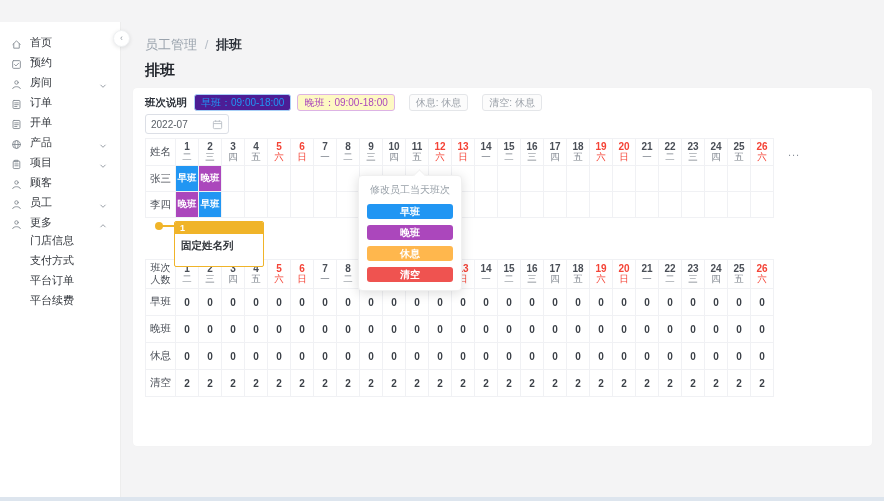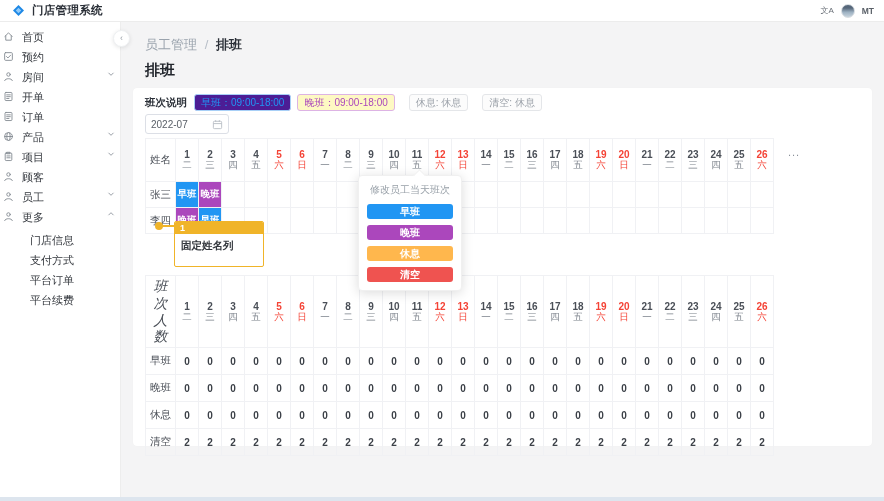--- a/index.html
+++ b/index.html
@@ -13,21 +13,21 @@
   .logo{width:13px;height:13px;margin-left:2px;display:inline-flex;}
   .app-title{font-size:11.5px;font-weight:700;color:#2b3038;margin-left:7px;letter-spacing:.3px;}
   .top-right{margin-left:auto;display:flex;align-items:center;gap:7px;}
   .lang{font-size:8px;color:#6a7078;line-height:1;}
   .avatar{width:12px;height:12px;border-radius:50%;background:linear-gradient(180deg,#56677a 25%,#9db1c2 60%,#c8d4dd);border:1px solid #d8dde2;}
   .user-name{font-size:8.5px;color:#5a6068;font-weight:600;}
 
   
   .sidebar{position:absolute;left:0;top:22px;width:121px;bottom:0;background:#fff;border-right:1px solid #ededed;
            padding-top:8px;box-sizing:border-box;z-index:5;}
-  .sb-item{height:20px;display:flex;align-items:flex-start;padding:0 2px;cursor:pointer;}
+  .sb-item{height:20px;display:flex;align-items:flex-end;padding:0 10px;cursor:pointer;}
   .sb-ico{width:12px;height:12px;display:inline-flex;align-items:center;justify-content:center;flex:0 0 12px;}
   .sb-lbl{font-size:11px;color:#33373d;margin-left:8px;flex:1;white-space:nowrap;}
   .sb-chev{width:9px;display:inline-flex;margin-right:2px;}
   .sb-sub{height:20px;display:flex;align-items:center;padding-left:30px;font-size:11px;color:#33373d;cursor:pointer;white-space:nowrap;}
 
   .collapse-btn{position:absolute;left:113px;top:30px;width:15px;height:15px;border-radius:50%;background:#fff;
                 border:1px solid #eef0f2;box-shadow:0 1px 4px rgba(0,0,0,.10);z-index:25;display:flex;align-items:center;justify-content:center;
                 font-size:9px;color:#9aa0a8;line-height:1;cursor:pointer;}
 
   
@@ -54,34 +54,34 @@
   .month-input{width:84px;height:20px;border:1px solid #dcdfe6;border-radius:3px;display:flex;align-items:center;
                padding:0 5px;box-sizing:border-box;background:#fff;cursor:pointer;}
   .month-value{font-size:10px;color:#5a6068;flex:1;}
   .cal-ico{display:inline-flex;}
 
   
   table{border-collapse:collapse;table-layout:fixed;}
   .t1-wrap{display:flex;align-items:flex-start;}
   th,td{border:1px solid #f0f1f4;padding:0;text-align:center;box-sizing:border-box;}
   th{font-weight:400;background:#fff;}
-  .name-col{width:30px;font-size:10.5px;color:#4a4f57;height:43px;}
+  .name-col{width:30px;font-size:10.5px;color:#4a4f57;height:27px;}
   .day-col{width:23px;height:27px;line-height:1.1;padding:2px 0;}
   .dn{display:block;font-size:10px;font-weight:700;color:#4a4f57;}
   .dw{display:block;font-size:9.5px;color:#7d838c;}
   .wk .dn,.wk .dw{color:var(--weekend);}
   .name-cell{height:26px;font-size:10.5px;color:#4a4f57;background:#fff;}
   .shift-cell{height:26px;cursor:pointer;}
   .chip{width:100%;height:100%;display:flex;align-items:center;justify-content:center;color:#fff;font-size:9.5px;font-weight:700;}
   .chip-morning{background:var(--morning);}
   .chip-evening{background:var(--evening);}
   .ellipsis{margin-left:14px;margin-top:8px;font-size:11px;color:#8a9099;letter-spacing:1px;}
 
   .t2{margin-top:41px;}
-  .sum-head{width:30px;font-size:14px;color:#4a4f57;line-height:1.2;height:28px;padding:2px 3px;font-style:italic;}
+  .sum-head{width:30px;font-size:10px;color:#4a4f57;line-height:1.2;height:28px;padding:2px 3px;}
   .sum-day{height:28px;}
   .sum-label{height:27px;font-size:10.5px;color:#4a4f57;}
   .sum-val{height:27px;font-size:10px;font-weight:700;color:#3c4148;}
 
   
   .popup{position:absolute;left:225px;top:87px;width:104px;background:#fff;border:1px solid #f0f0f0;border-radius:4px;
          box-shadow:0 2px 12px rgba(0,0,0,.14);padding:7px 8px 8px 8px;box-sizing:border-box;z-index:12;}
   .popup::before{content:"";position:absolute;top:-5px;left:56px;width:8px;height:8px;background:#fff;
                  border-left:1px solid #f0f0f0;border-top:1px solid #f0f0f0;transform:rotate(45deg);}
   .popup-title{font-size:10px;color:#98a0a8;text-align:center;margin-bottom:7px;white-space:nowrap;}
@@ -101,34 +101,20 @@
   .anno-head{height:12px;background:var(--annotation);color:#fff;font-size:9px;font-weight:700;line-height:12px;padding-left:5px;}
   .anno-body{padding:5px 6px;font-size:10.5px;font-weight:700;color:#33373d;}
 
   .bottom-strip{position:absolute;left:0;right:0;bottom:0;height:4px;background:#dde5ee;z-index:30;}
 </style>
 </head>
 <body>
 
 <div class="stage">
 
-  <div class="topbar">
-    <span class="logo">
-      <svg viewBox="0 0 16 16" width="13" height="13">
-        <rect x="3.2" y="3.2" width="9.6" height="9.6" transform="rotate(45 8 8)" fill="#1e88e5"></rect>
-        <rect x="5.6" y="5.6" width="4.8" height="4.8" transform="rotate(45 8 8)" fill="#90caf9"></rect>
-      </svg>
-    </span>
-    <span class="app-title">门店管理系统</span>
-    <div class="top-right">
-      <span class="lang">文A</span>
-      <span class="avatar"></span>
-      <span class="user-name">MT</span>
-    </div>
-  </div>
 
   <div class="sidebar">
       <div class="sb-item">
         <span class="sb-ico">
           <svg width="11" height="11" viewBox="0 0 12 12">
             <path d="M2 6l4-4 4 4M3 5.2V10h6V5.2" fill="none" stroke="#868c94" stroke-width="1" stroke-linecap="round" stroke-linejoin="round"></path>
           </svg>
         </span>
         <span class="sb-lbl">首页</span>
       </div>
@@ -155,30 +141,30 @@
           </svg>
         </span>
       </div>
       <div class="sb-item">
         <span class="sb-ico">
           <svg width="11" height="11" viewBox="0 0 12 12">
             <rect x="2.2" y="1.6" width="7.6" height="8.8" rx="1" fill="none" stroke="#868c94" stroke-width="1" stroke-linecap="round" stroke-linejoin="round"></rect>
             <path d="M4 4.2h4M4 6.2h4M4 8.2h2.5" fill="none" stroke="#868c94" stroke-width="1" stroke-linecap="round" stroke-linejoin="round"></path>
           </svg>
         </span>
-        <span class="sb-lbl">开单</span>
+        <span class="sb-lbl">订单</span>
       </div>
       <div class="sb-item">
         <span class="sb-ico">
           <svg width="11" height="11" viewBox="0 0 12 12">
             <rect x="2.2" y="1.6" width="7.6" height="8.8" rx="1" fill="none" stroke="#868c94" stroke-width="1" stroke-linecap="round" stroke-linejoin="round"></rect>
             <path d="M4 4.2h4M4 6.2h4M4 8.2h2.5" fill="none" stroke="#868c94" stroke-width="1" stroke-linecap="round" stroke-linejoin="round"></path>
           </svg>
         </span>
-        <span class="sb-lbl">订单</span>
+        <span class="sb-lbl">开单</span>
       </div>
       <div class="sb-item">
         <span class="sb-ico">
           <svg width="11" height="11" viewBox="0 0 12 12">
             <circle cx="6" cy="6" r="4.3" fill="none" stroke="#868c94" stroke-width="1" stroke-linecap="round" stroke-linejoin="round"></circle>
             <ellipse cx="6" cy="6" rx="1.9" ry="4.3" fill="none" stroke="#868c94" stroke-width="1" stroke-linecap="round" stroke-linejoin="round"></ellipse>
             <path d="M1.8 6h8.4" fill="none" stroke="#868c94" stroke-width="1" stroke-linecap="round" stroke-linejoin="round"></path>
           </svg>
         </span>
         <span class="sb-lbl">产品</span>

